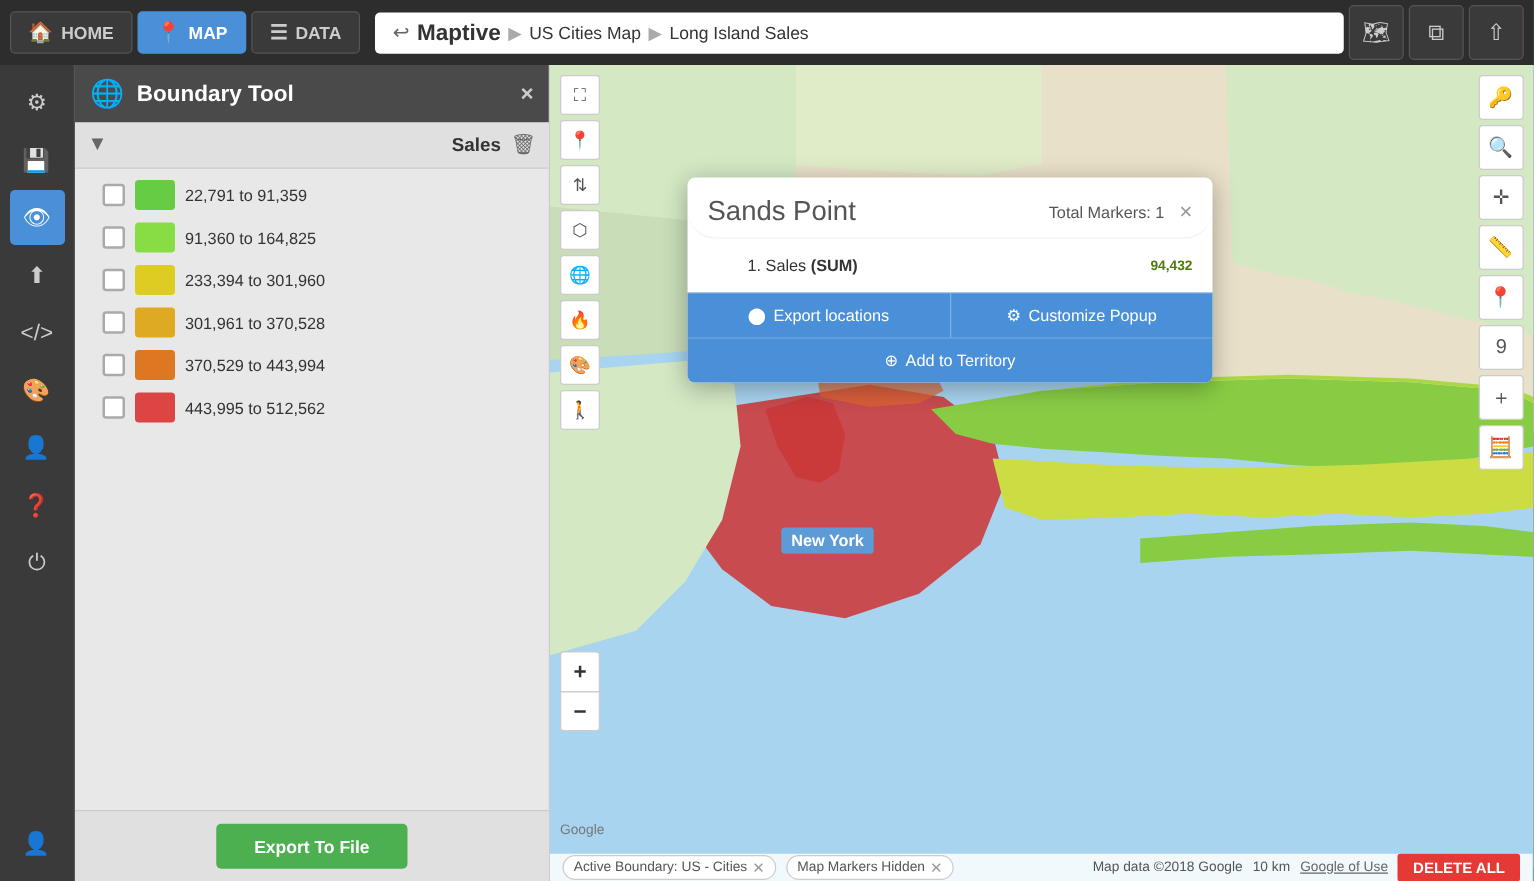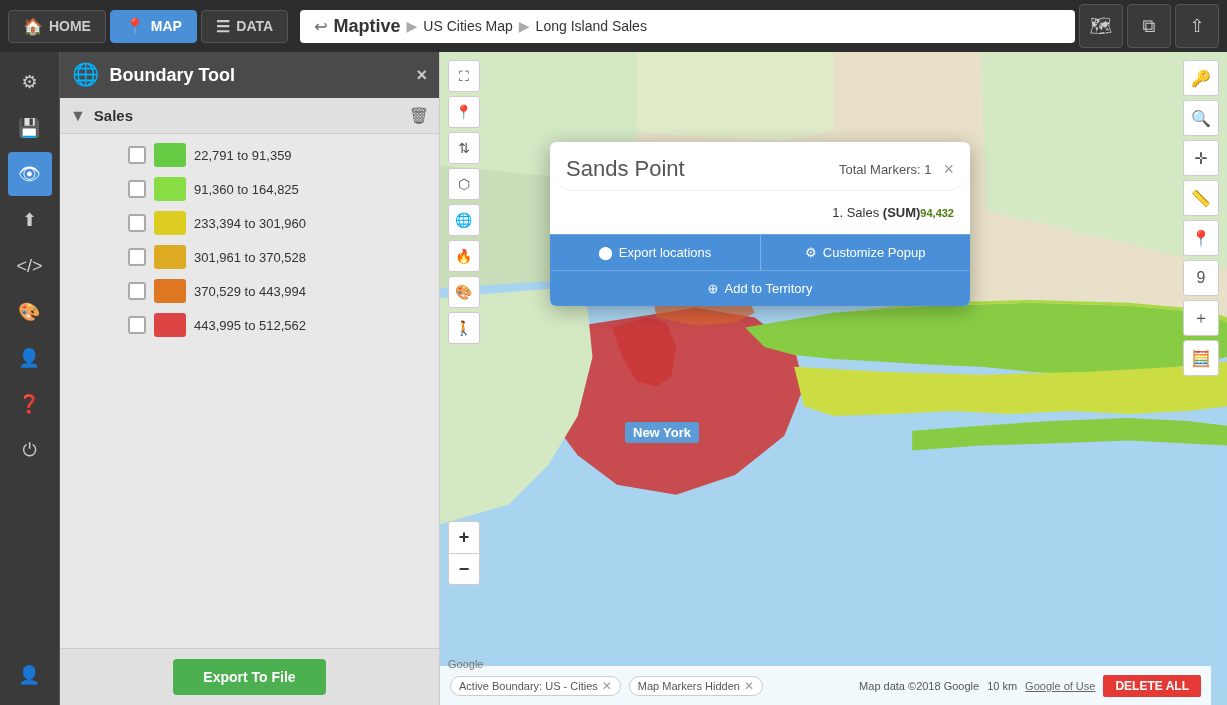--- a/index.html
+++ b/index.html
@@ -79,21 +79,21 @@
       width: 18px; height: 18px; background: #4a90d9; border-radius: 3px;
       display: flex; align-items: center; justify-content: center; cursor: pointer;
     }
     .checkbox-blue::after { content: '✓'; color: #fff; font-size: 12px; }
     .checkbox-empty {
       width: 18px; height: 18px; background: #fff; border: 2px solid #aaa;
       border-radius: 3px; cursor: pointer;
     }
     .show-all-label { font-size: 13px; font-weight: bold; color: #333; }
 
-    .ranges-list { flex: 1; overflow-y: auto; padding: 4px 12px; margin-left: 46px; }
+    .ranges-list { flex: 1; overflow-y: auto; padding: 4px 12px; }
     .range-row {
       display: flex; align-items: center; padding: 5px 10px; gap: 8px;
     }
     .color-swatch { width: 32px; height: 24px; border-radius: 3px; flex-shrink: 0; }
     .range-label { font-size: 13px; color: #333; }
 
     .panel-footer {
       padding: 10px; background: #e0e0e0; border-top: 1px solid #ccc;
       display: flex; justify-content: center;
     }
@@ -129,21 +129,21 @@
       display: flex; align-items: center; padding: 14px 16px 8px;
       border-bottom: 1px solid #eee;
       border-radius: 23px;
     }
     .popup-title { font-size: 22px; color: #555; flex: 1; }
     .popup-markers { font-size: 13px; color: #555; margin-left: auto; }
     .popup-close {
       font-size: 18px; color: #999; cursor: pointer; margin-left: 12px;
     }
     .popup-body { padding: 10px 16px; }
-    .popup-row { display: flex; justify-content: flex-end; align-items: center; padding: 4px 0; }
+    .popup-row { display: flex; justify-content: space-between; align-items: center; padding: 4px 0; margin-left: 32px; }
     .popup-row-label { font-size: 13px; color: #333; }
     .popup-row-value { font-size: 11px; color: #4d7c0f; font-weight: bold; }
     .popup-action-btn {
       flex: 1; display: flex; align-items: center; justify-content: center; gap: 6px;
       padding: 10px; cursor: pointer; color: #fff; font-size: 13px;
       border: none; background: transparent;
     }
     .popup-action-divider { width: 1px; background: rgba(255,255,255,0.3); }
     .popup-actions-wrap { background: #4a90d9; border-radius: 0 0 6px 6px; overflow: hidden; }
     .popup-actions-row1 { display: flex; border-top: 1px solid rgba(255,255,255,0.2); }
@@ -168,22 +168,22 @@
     .zoom-btn {
       width: 32px; height: 32px; background: #fff; border: 1px solid #ccc;
       display: flex; align-items: center; justify-content: center;
       cursor: pointer; font-size: 18px; color: #333; font-weight: bold;
     }
     .zoom-btn:first-child { border-radius: 3px 3px 0 0; border-bottom: none; }
     .zoom-btn:last-child { border-radius: 0 0 3px 3px; }
 
     
     .map-bottom {
-      position: absolute; bottom: 0; left: 0; right: 16px;
-      height: 39px; background: rgba(255,255,255,0.85);
+      position: absolute; bottom: 0; left: 0; right: 1px;
+      height: 22px; background: rgba(255,255,255,0.85);
       display: flex; align-items: center; justify-content: space-between;
       padding: 0 10px; font-size: 11px; color: #555;
     }
     .map-bottom-left { display: flex; gap: 8px; align-items: center; }
     .active-boundary-badge {
       background: #fff; border: 1px solid #ccc; border-radius: 12px;
       padding: 2px 8px; font-size: 11px; display: flex; align-items: center; gap: 4px;
     }
     .badge-close { cursor: pointer; font-size: 12px; color: #999; }
     .map-bottom-right { display: flex; align-items: center; gap: 8px; }
@@ -259,21 +259,21 @@
   </div>
 
   <div class="panel" data-interactable="false">
     <div class="panel-header" data-interactable="false">
       <span class="globe-icon" data-interactable="false">🌐</span>
       <span data-interactable="false">Boundary Tool</span>
       <span class="close-btn" data-interactable="true">×</span>
     </div>
     <div class="panel-subheader" data-interactable="false">
       <span class="filter-icon" data-interactable="true">▼</span>
-      <span class="label" style="margin-left:8px;" data-interactable="false">Sales</span>
+      <span class="label" style="margin-left:8px;text-align:right;" data-interactable="false">Sales</span>
       <span class="trash-icon" data-interactable="true">🗑</span>
     </div>
     <div class="ranges-list" data-interactable="false" id="ranges-list">
     <div class="range-row" data-interactable="false">
           <div class="checkbox-empty" data-interactable="true"></div>
           <div class="color-swatch" data-interactable="false" style="background: rgb(102, 204, 68);"></div>
           <span class="range-label" data-interactable="false">22,791 to 91,359</span>
         </div>
         <div class="range-row" data-interactable="false">
           <div class="checkbox-empty" data-interactable="true"></div>

